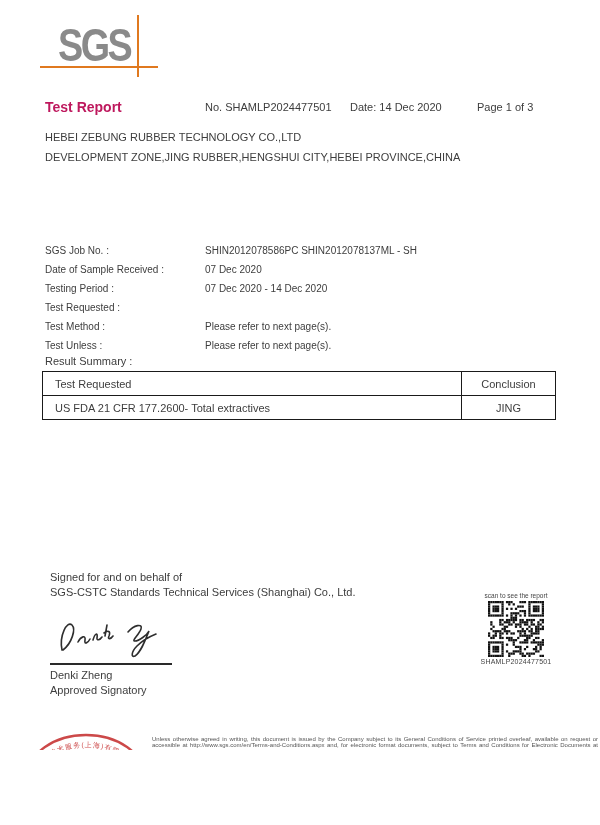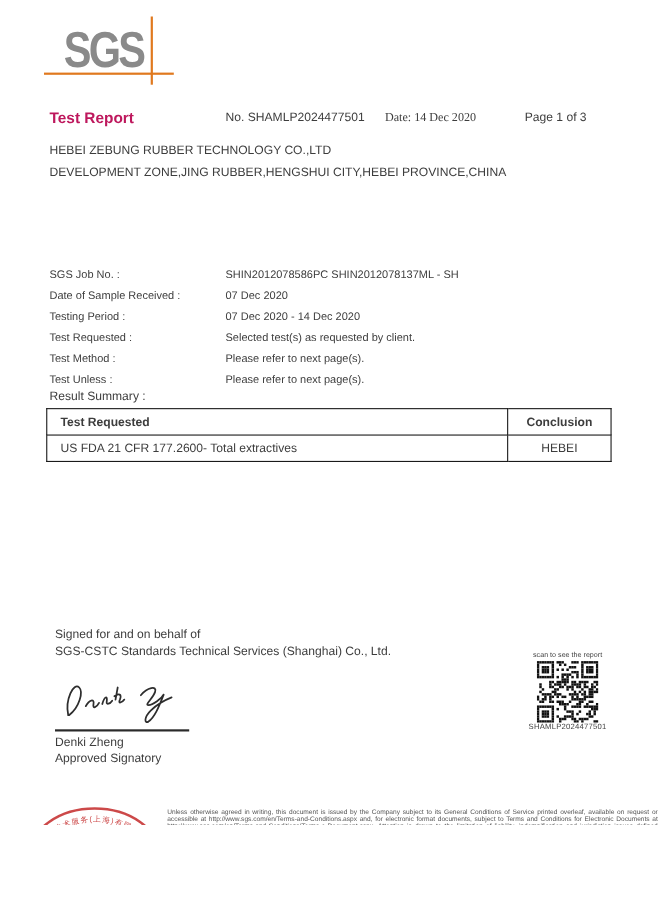--- a/index.html
+++ b/index.html
@@ -10,37 +10,37 @@
   
   .logo-letters{
     position:absolute;left:58px;top:22px;font-size:46px;font-weight:bold;color:#8a8a8a;
     letter-spacing:-3px;transform:scaleX(.82);transform-origin:left top;line-height:1;
   }
   .logo-hline{position:absolute;left:40px;top:66px;width:118px;height:2px;background:#e0791f;}
   .logo-vline{position:absolute;left:137px;top:15px;width:2px;height:62px;background:#e0791f;}
   
   .title{position:absolute;left:45px;top:99px;font-size:14px;font-weight:bold;color:#be185d;}
   .report-no{position:absolute;left:205px;top:101px;font-size:11px;}
-  .report-date{position:absolute;left:350px;top:101px;font-size:11px;font-family:Liberation Serif, serif;}
+  .report-date{position:absolute;left:350px;top:101px;font-size:11px;}
   .report-page{position:absolute;left:477px;top:101px;font-size:11px;text-align:right;}
   
   .client-name{position:absolute;left:45px;top:131px;font-size:11px;}
   .client-addr{position:absolute;left:45px;top:151px;font-size:11px;}
   
   .sample{position:absolute;left:45px;top:206px;width:508px;font-size:11px;line-height:19px;}
   
   .kv{position:absolute;left:45px;width:510px;font-size:10px;}
   .kv .v{position:absolute;left:160px;top:0;white-space:nowrap;}
   
   .summary-label{position:absolute;left:45px;top:355px;font-size:11px;}
   .rtable{position:absolute;left:42px;top:371px;width:514px;border-collapse:collapse;font-size:11px;color:#3d3d3d;}
   .rtable th,.rtable td{border:1.5px solid #1a1a1a;height:21px;}
   .rtable th:first-child,.rtable td:first-child{width:405px;padding-left:12px;text-align:left;}
   .rtable th:last-child,.rtable td:last-child{text-align:center;}
-  .rtable th{font-weight:bold;}
+  .rtable th{font-weight:normal;}
   
   .sig-line1{position:absolute;left:50px;top:571px;font-size:11px;}
   .sig-line2{position:absolute;left:50px;top:586px;font-size:11px;}
   .sig-svg{position:absolute;left:52px;top:608px;}
   .sig-rule{position:absolute;left:50px;top:663px;width:122px;height:1.5px;background:#2a2a2a;}
   .sig-name{position:absolute;left:50px;top:669px;font-size:11px;}
   .sig-role{position:absolute;left:50px;top:684px;font-size:11px;}
   
   .qr-wrap{position:absolute;left:468px;top:592px;width:96px;text-align:center;}
   .qr-cap{font-size:6.5px;color:#444;}
@@ -86,41 +86,40 @@
   <div class="kv" style="top:264px">
     <span>Date of Sample Received :</span>
     <span class="v">07 Dec 2020</span>
   </div>
   <div class="kv" style="top:283px">
     <span>Testing Period :</span>
     <span class="v">07 Dec 2020 - 14 Dec 2020</span>
   </div>
   <div class="kv" style="top:302px">
     <span>Test Requested :</span>
-    <span class="v">Selected test(s) as requested by client.</span>
   </div>
   <div class="kv" style="top:321px">
     <span>Test Method :</span>
     <span class="v">Please refer to next page(s).</span>
   </div>
   <div class="kv" style="top:340px">
     <span>Test Unless :</span>
     <span class="v">Please refer to next page(s).</span>
   </div>
 
   <div class="summary-label">Result Summary :</div>
   <table class="rtable">
     <tbody>
         <tr>
       <th>Test Requested</th>
       <th>Conclusion</th>
     </tr>
     <tr>
       <td>US FDA 21 CFR 177.2600- Total extractives</td>
-      <td>HEBEI</td>
+      <td>JING</td>
     </tr>
   </tbody>
     </table>
 
   <div class="sig-line1">Signed for and on behalf of</div>
   <div class="sig-line2">SGS-CSTC Standards Technical Services (Shanghai) Co., Ltd.</div>
   <svg class="sig-svg" width="130" height="55" viewBox="0 0 130 55">
     <g fill="none" stroke="#2e2e2e" stroke-width="1.6" stroke-linecap="round">
       <path d="M10 42 C7 28 15 12 20 17 C24 21 20 35 11 42 Z" fill="none"></path>
       <path d="M26 34 C29 28 34 27 33 32 C32 37 36 35 38 31 M41 32 C43 25 46 24 45 30 C44.5 33 48 32 50 29 M53 28 L55 17 M52 25 C56 22 59 23 57 28 C55 32 59 31 61 28"></path>

